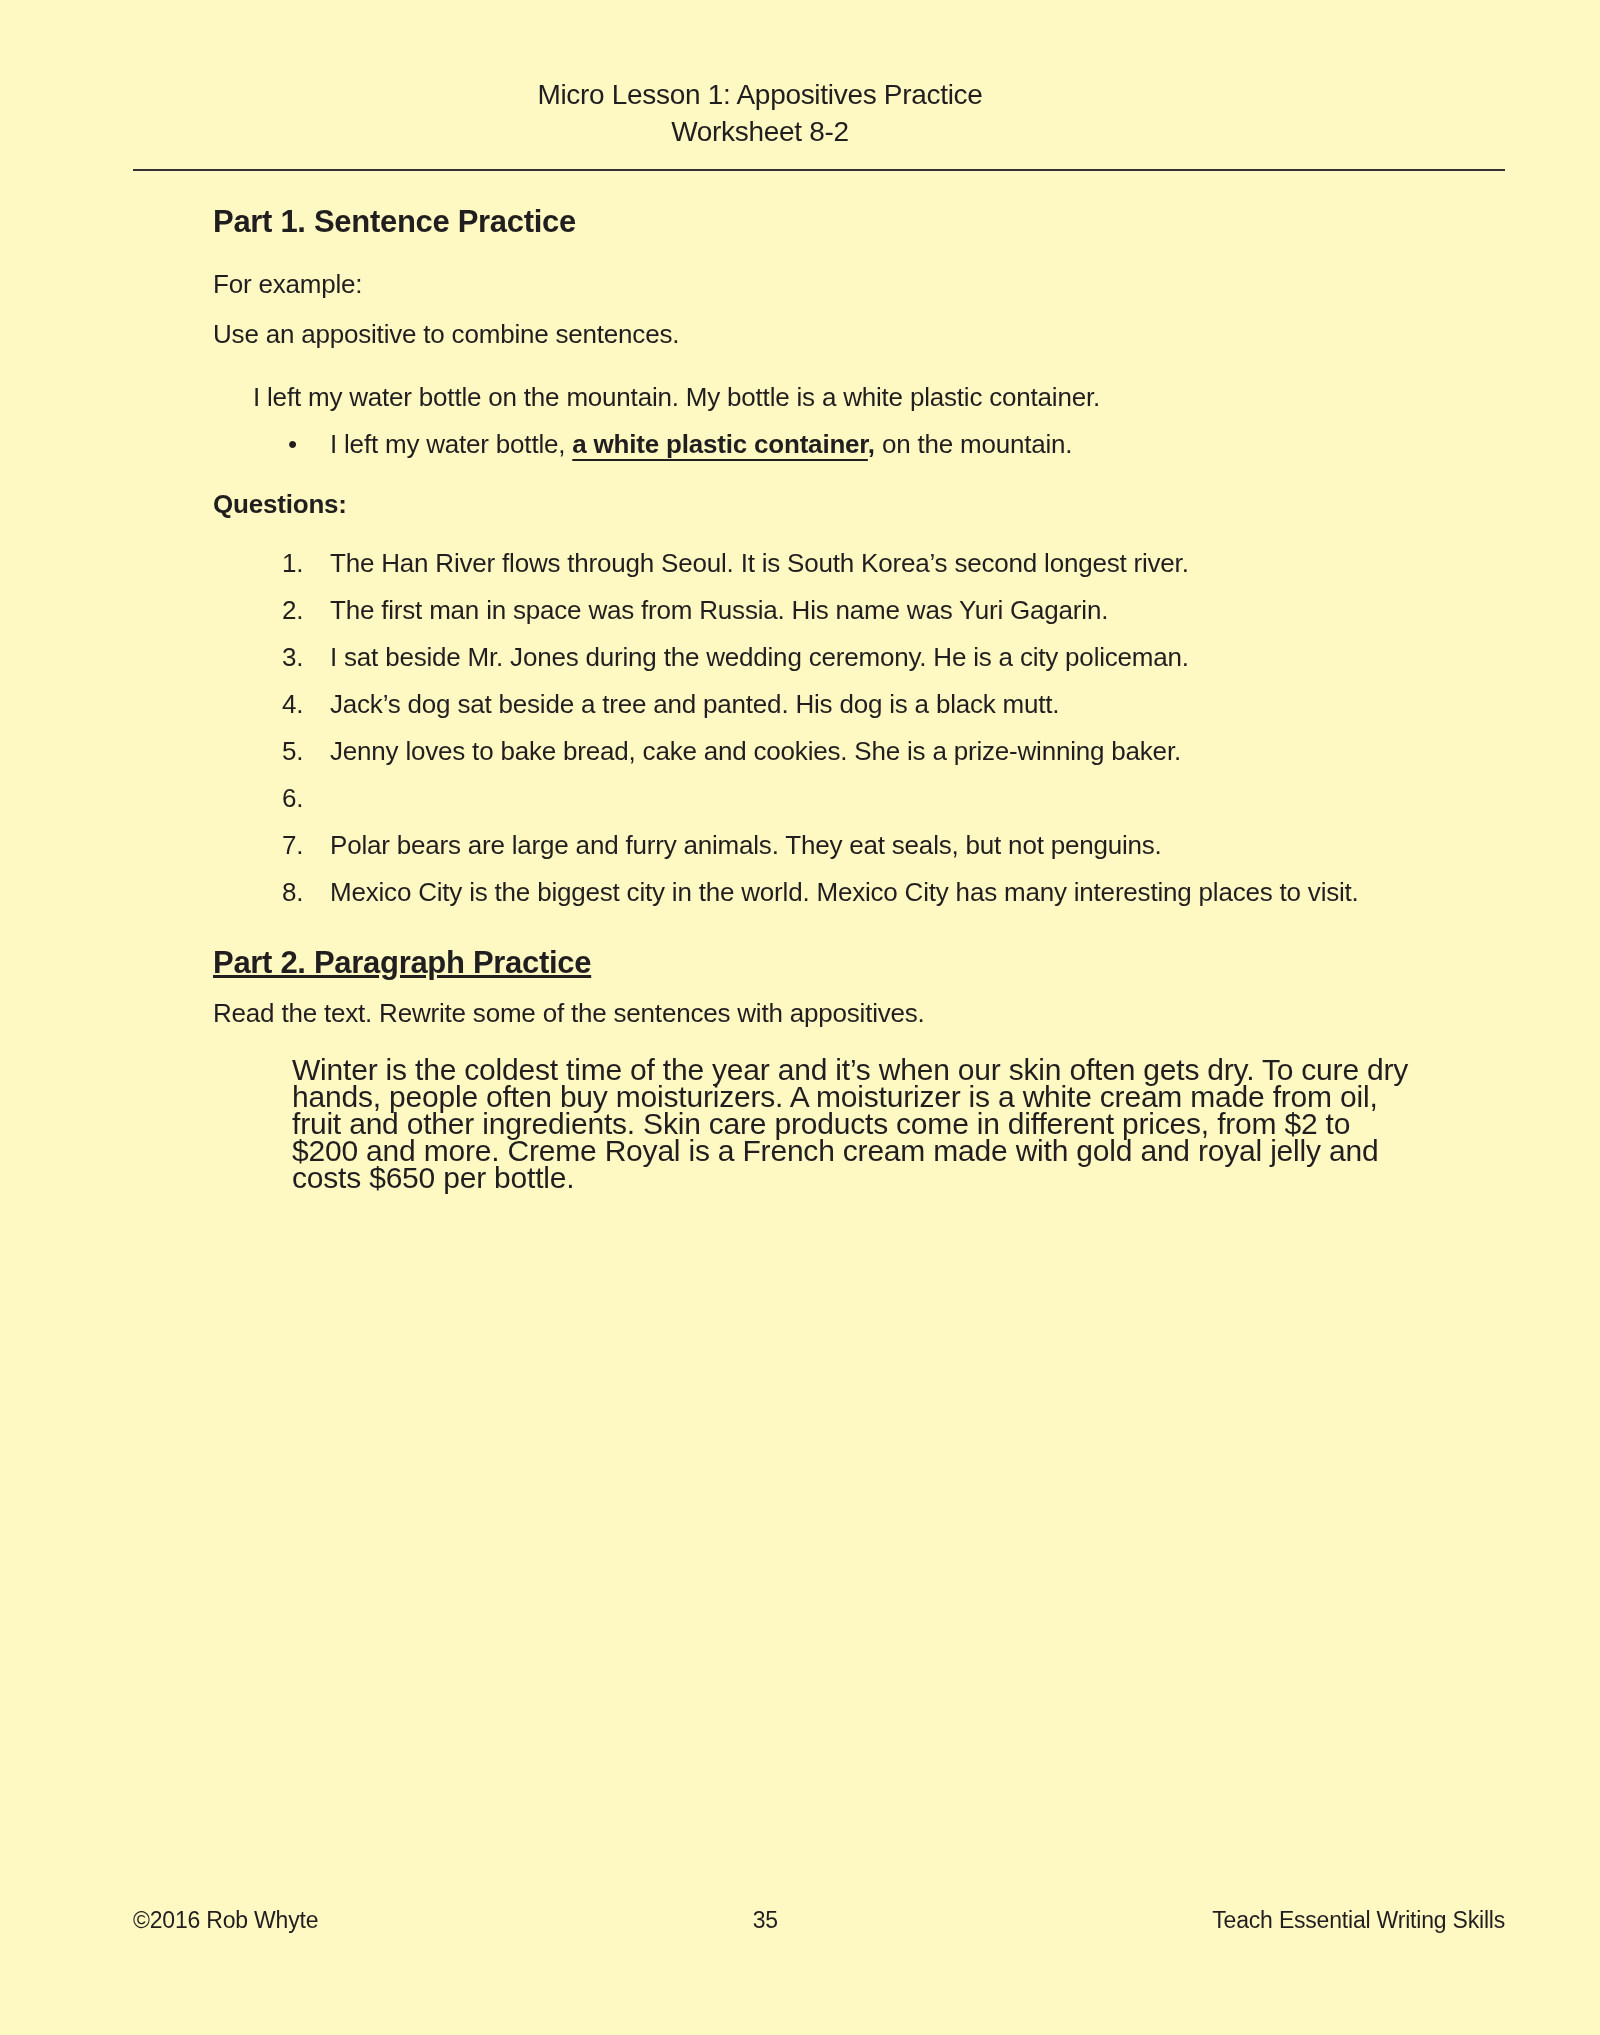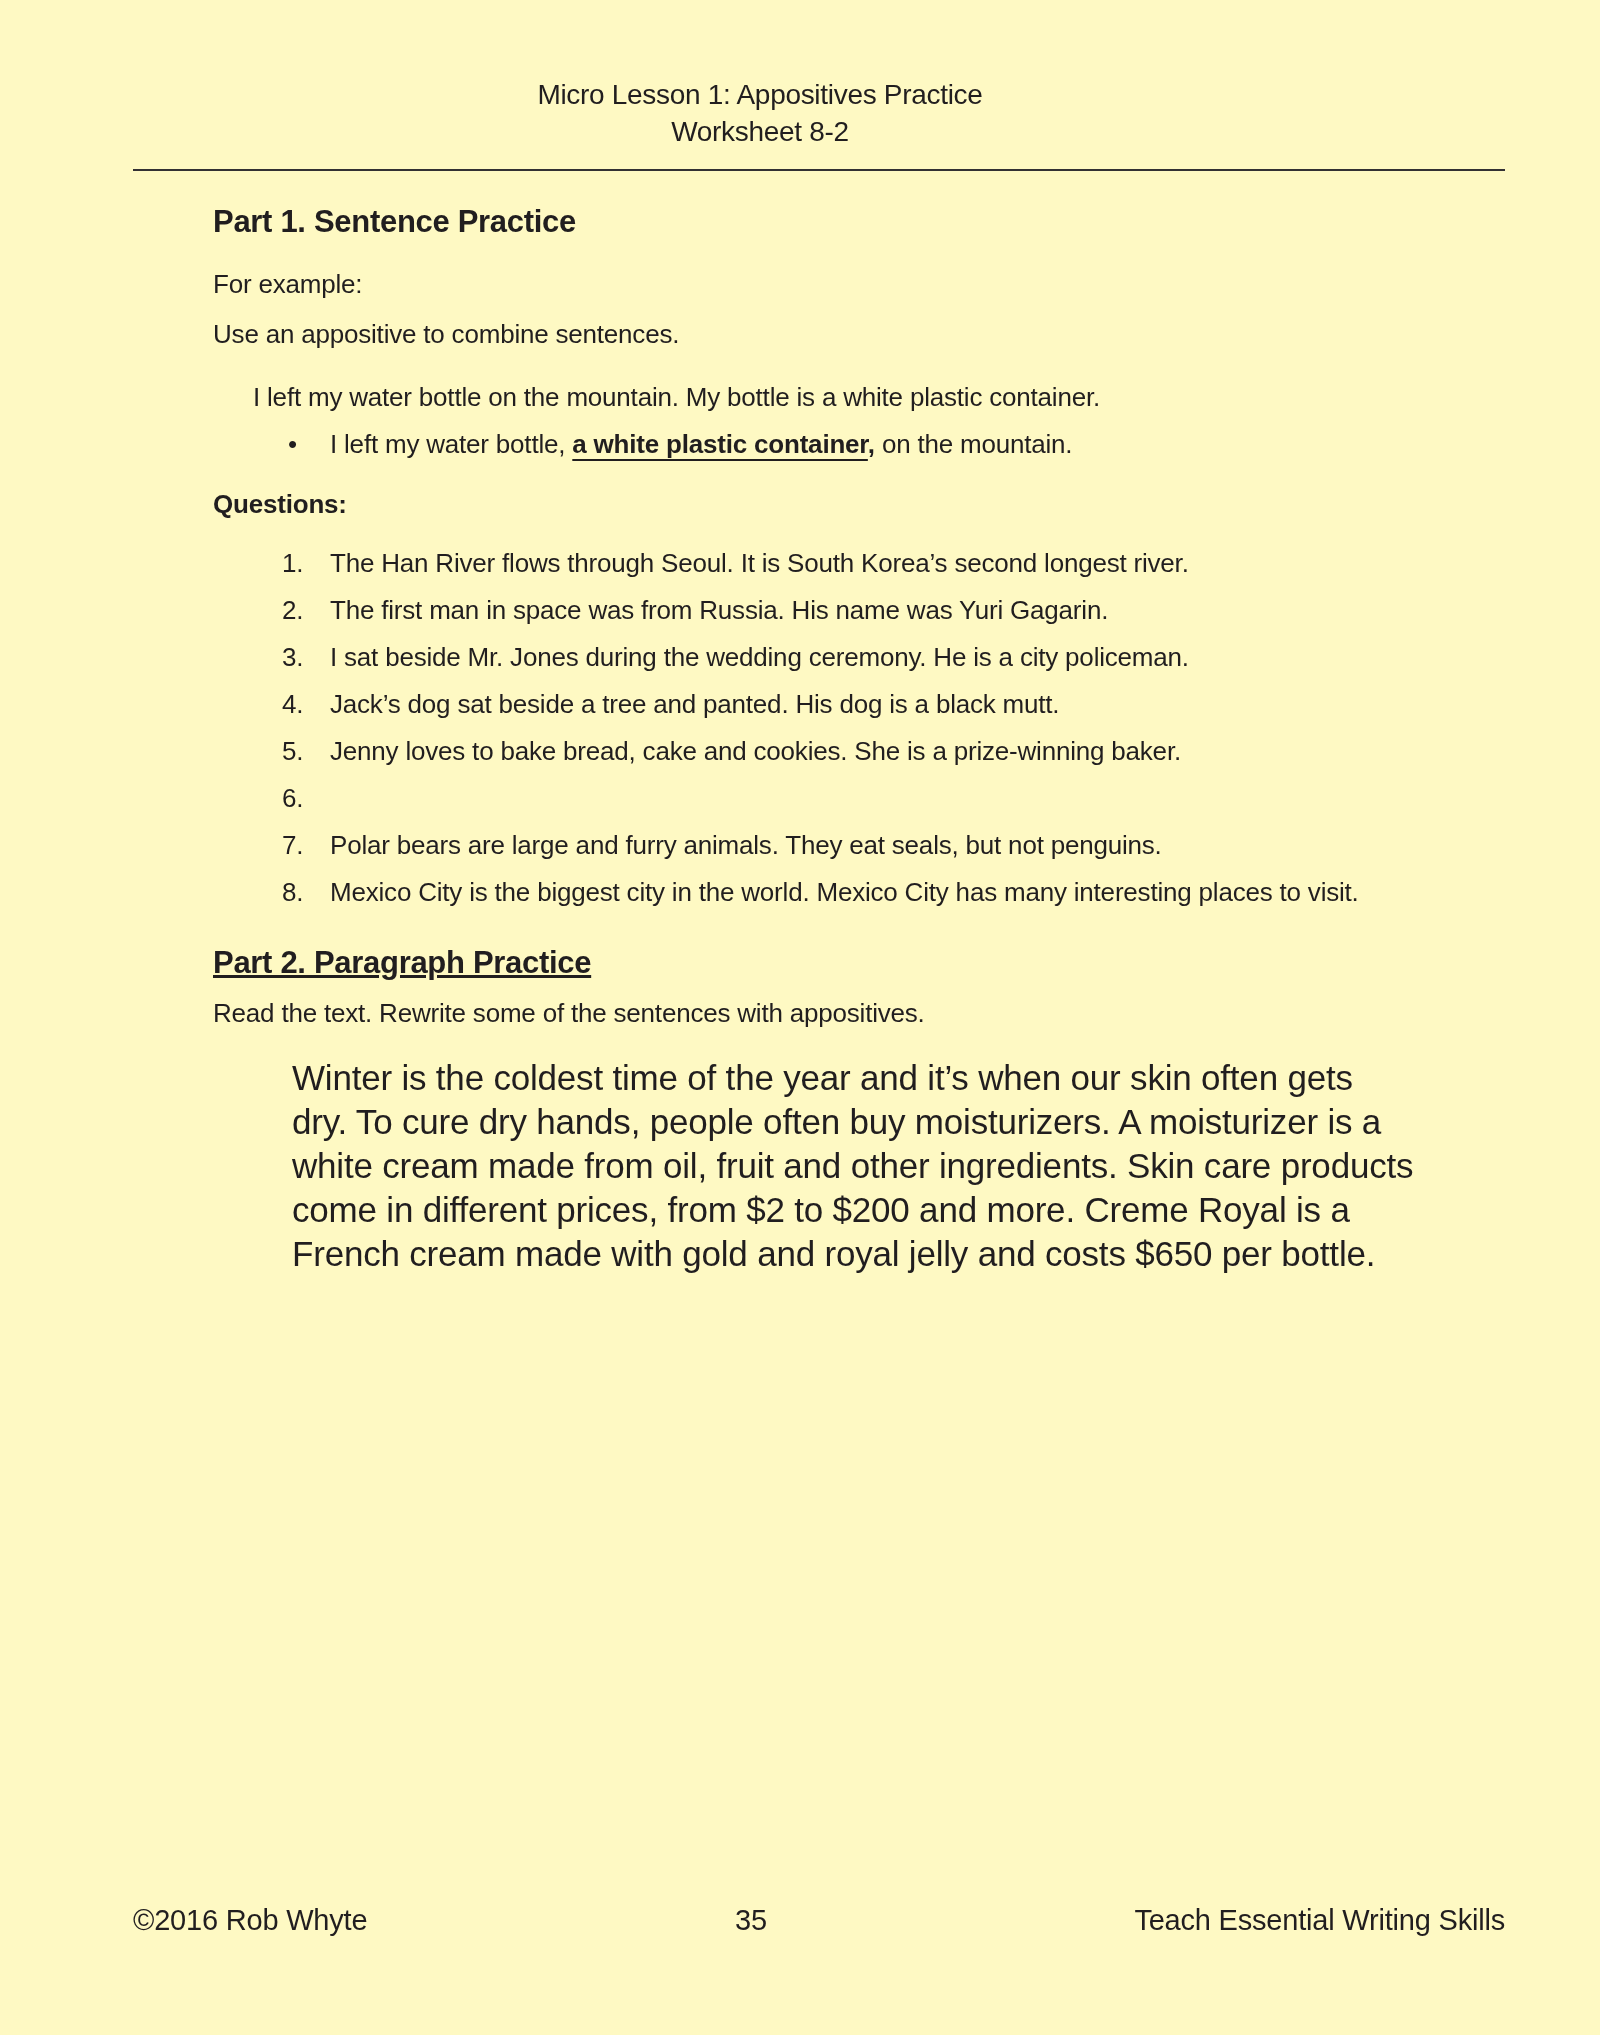--- a/index.html
+++ b/index.html
@@ -80,32 +80,32 @@
     font-size: 26px;
     line-height: 47px;
     letter-spacing: -0.2px;
   }
   .qnum { width: 48px; flex-shrink: 0; }
   .qtext { max-width: 1115px; }
   
   .practice-paragraph {
     margin: 24px 0 16px 292px;
     max-width: 1125px;
-    font-size: 35px;
-    line-height: 44px;
+    font-size: 30px;
+    line-height: 27px;
     letter-spacing: -0.2px;
   }
   
   .footer {
     position: absolute;
     left: 133px; right: 95px; top: 1906px;
     display: flex;
     justify-content: space-between;
     align-items: baseline;
-    font-size: 29px;
+    font-size: 23px;
     line-height: 28px;
     letter-spacing: -0.2px;
   }
 </style>
 </head>
 <body>
 
 <div class="page">
 
   <div class="header">

